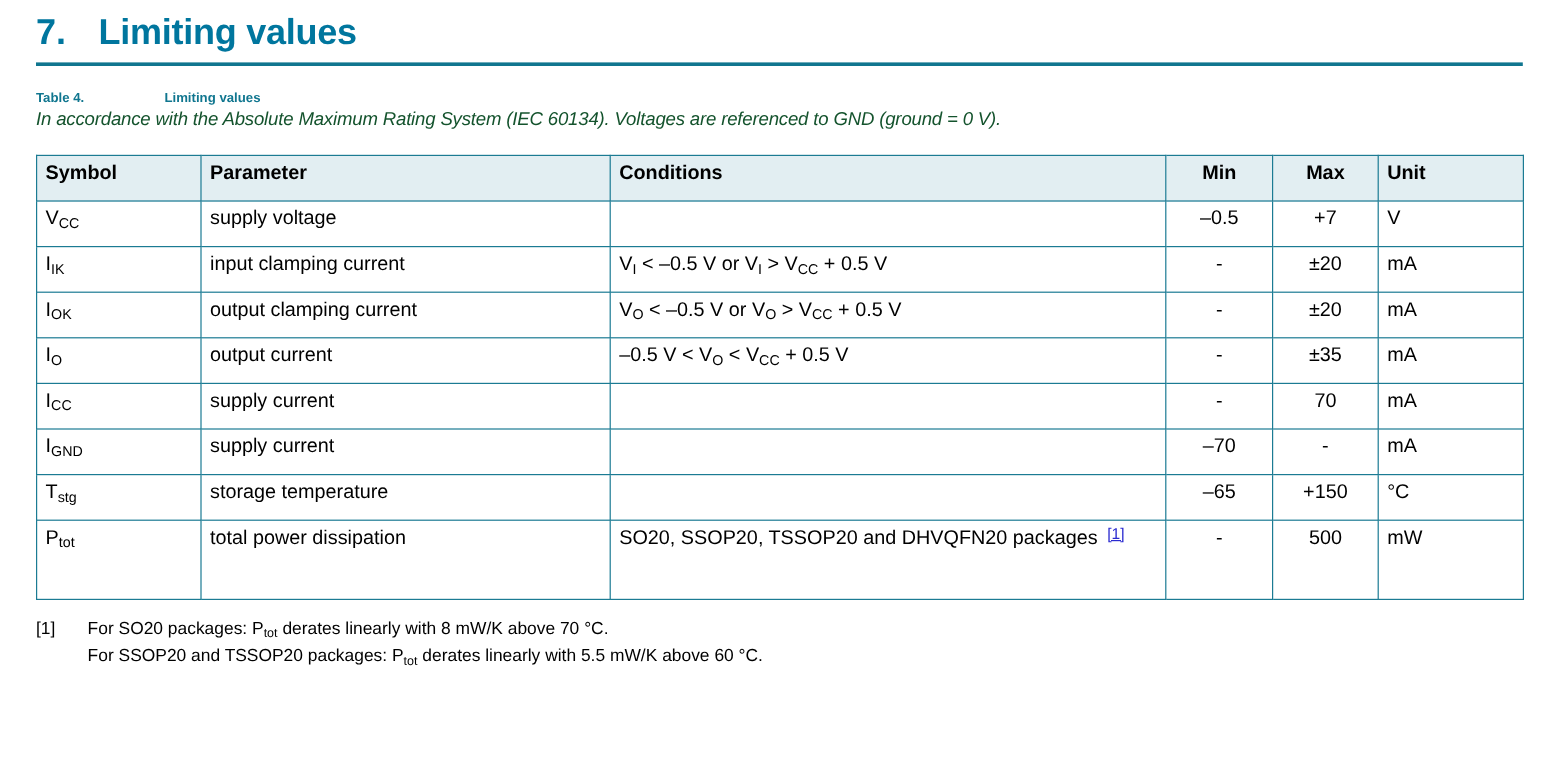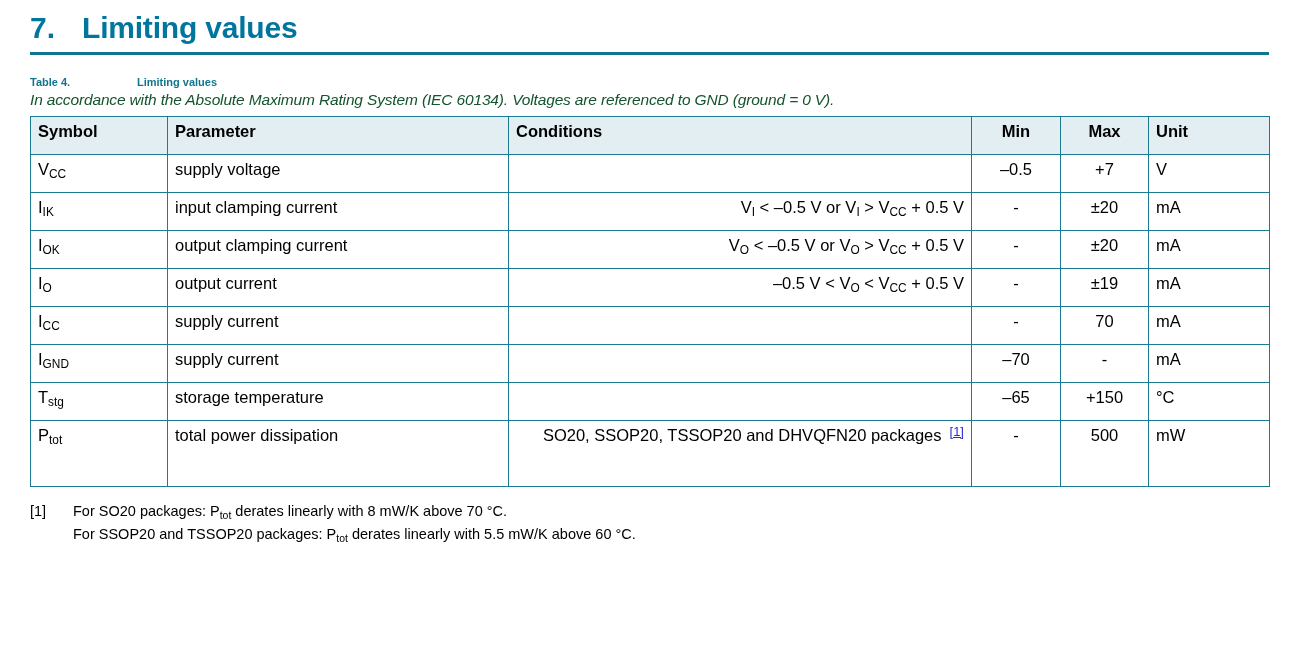--- a/index.html
+++ b/index.html
@@ -63,21 +63,21 @@
   .tbl-subtitle {
     margin-top: 3px;
     font-size: 15.5px;
     font-style: italic;
     color: #14532d;
     letter-spacing: -0.15px;
   }
 
   
   table.limits {
-    margin-top: 7px;
+    margin-top: 20px;
     border-collapse: collapse;
     width: 1239px;
     table-layout: fixed;
     font-size: 16.5px;
   }
   table.limits th,
   table.limits td {
     border: 1px solid #1b7b93;
     padding: 4px 7px 5px 7px;
     vertical-align: top;
@@ -100,21 +100,21 @@
 
   sub {
     font-size: 0.72em;
     vertical-align: baseline;
     position: relative;
     bottom: -0.28em;
   }
 
   .cond-wrap {
     display: flex;
-    justify-content: flex-end;
+    justify-content: flex-start;
     align-items: flex-start;
     gap: 8px;
   }
   .fn-ref {
     color: #2b2bd0;
     text-decoration: underline;
     font-size: 13px;
     white-space: nowrap;
     flex: none;
     line-height: 1.1;
@@ -205,21 +205,21 @@
         </tr>
         <tr class="r-normal">
           <td class="sym">I<sub>O</sub></td>
           <td class="param">output current</td>
           <td class="cond">
             <div class="cond-wrap">
               <span>–0.5 V &lt; V<sub>O</sub> &lt; V<sub>CC</sub> + 0.5 V</span>
             </div>
           </td>
           <td class="num">-</td>
-          <td class="num">±19</td>
+          <td class="num">±35</td>
           <td class="unit">mA</td>
         </tr>
         <tr class="r-normal">
           <td class="sym">I<sub>CC</sub></td>
           <td class="param">supply current</td>
           <td class="cond">
             <div class="cond-wrap">
               <span></span>
             </div>
           </td>

